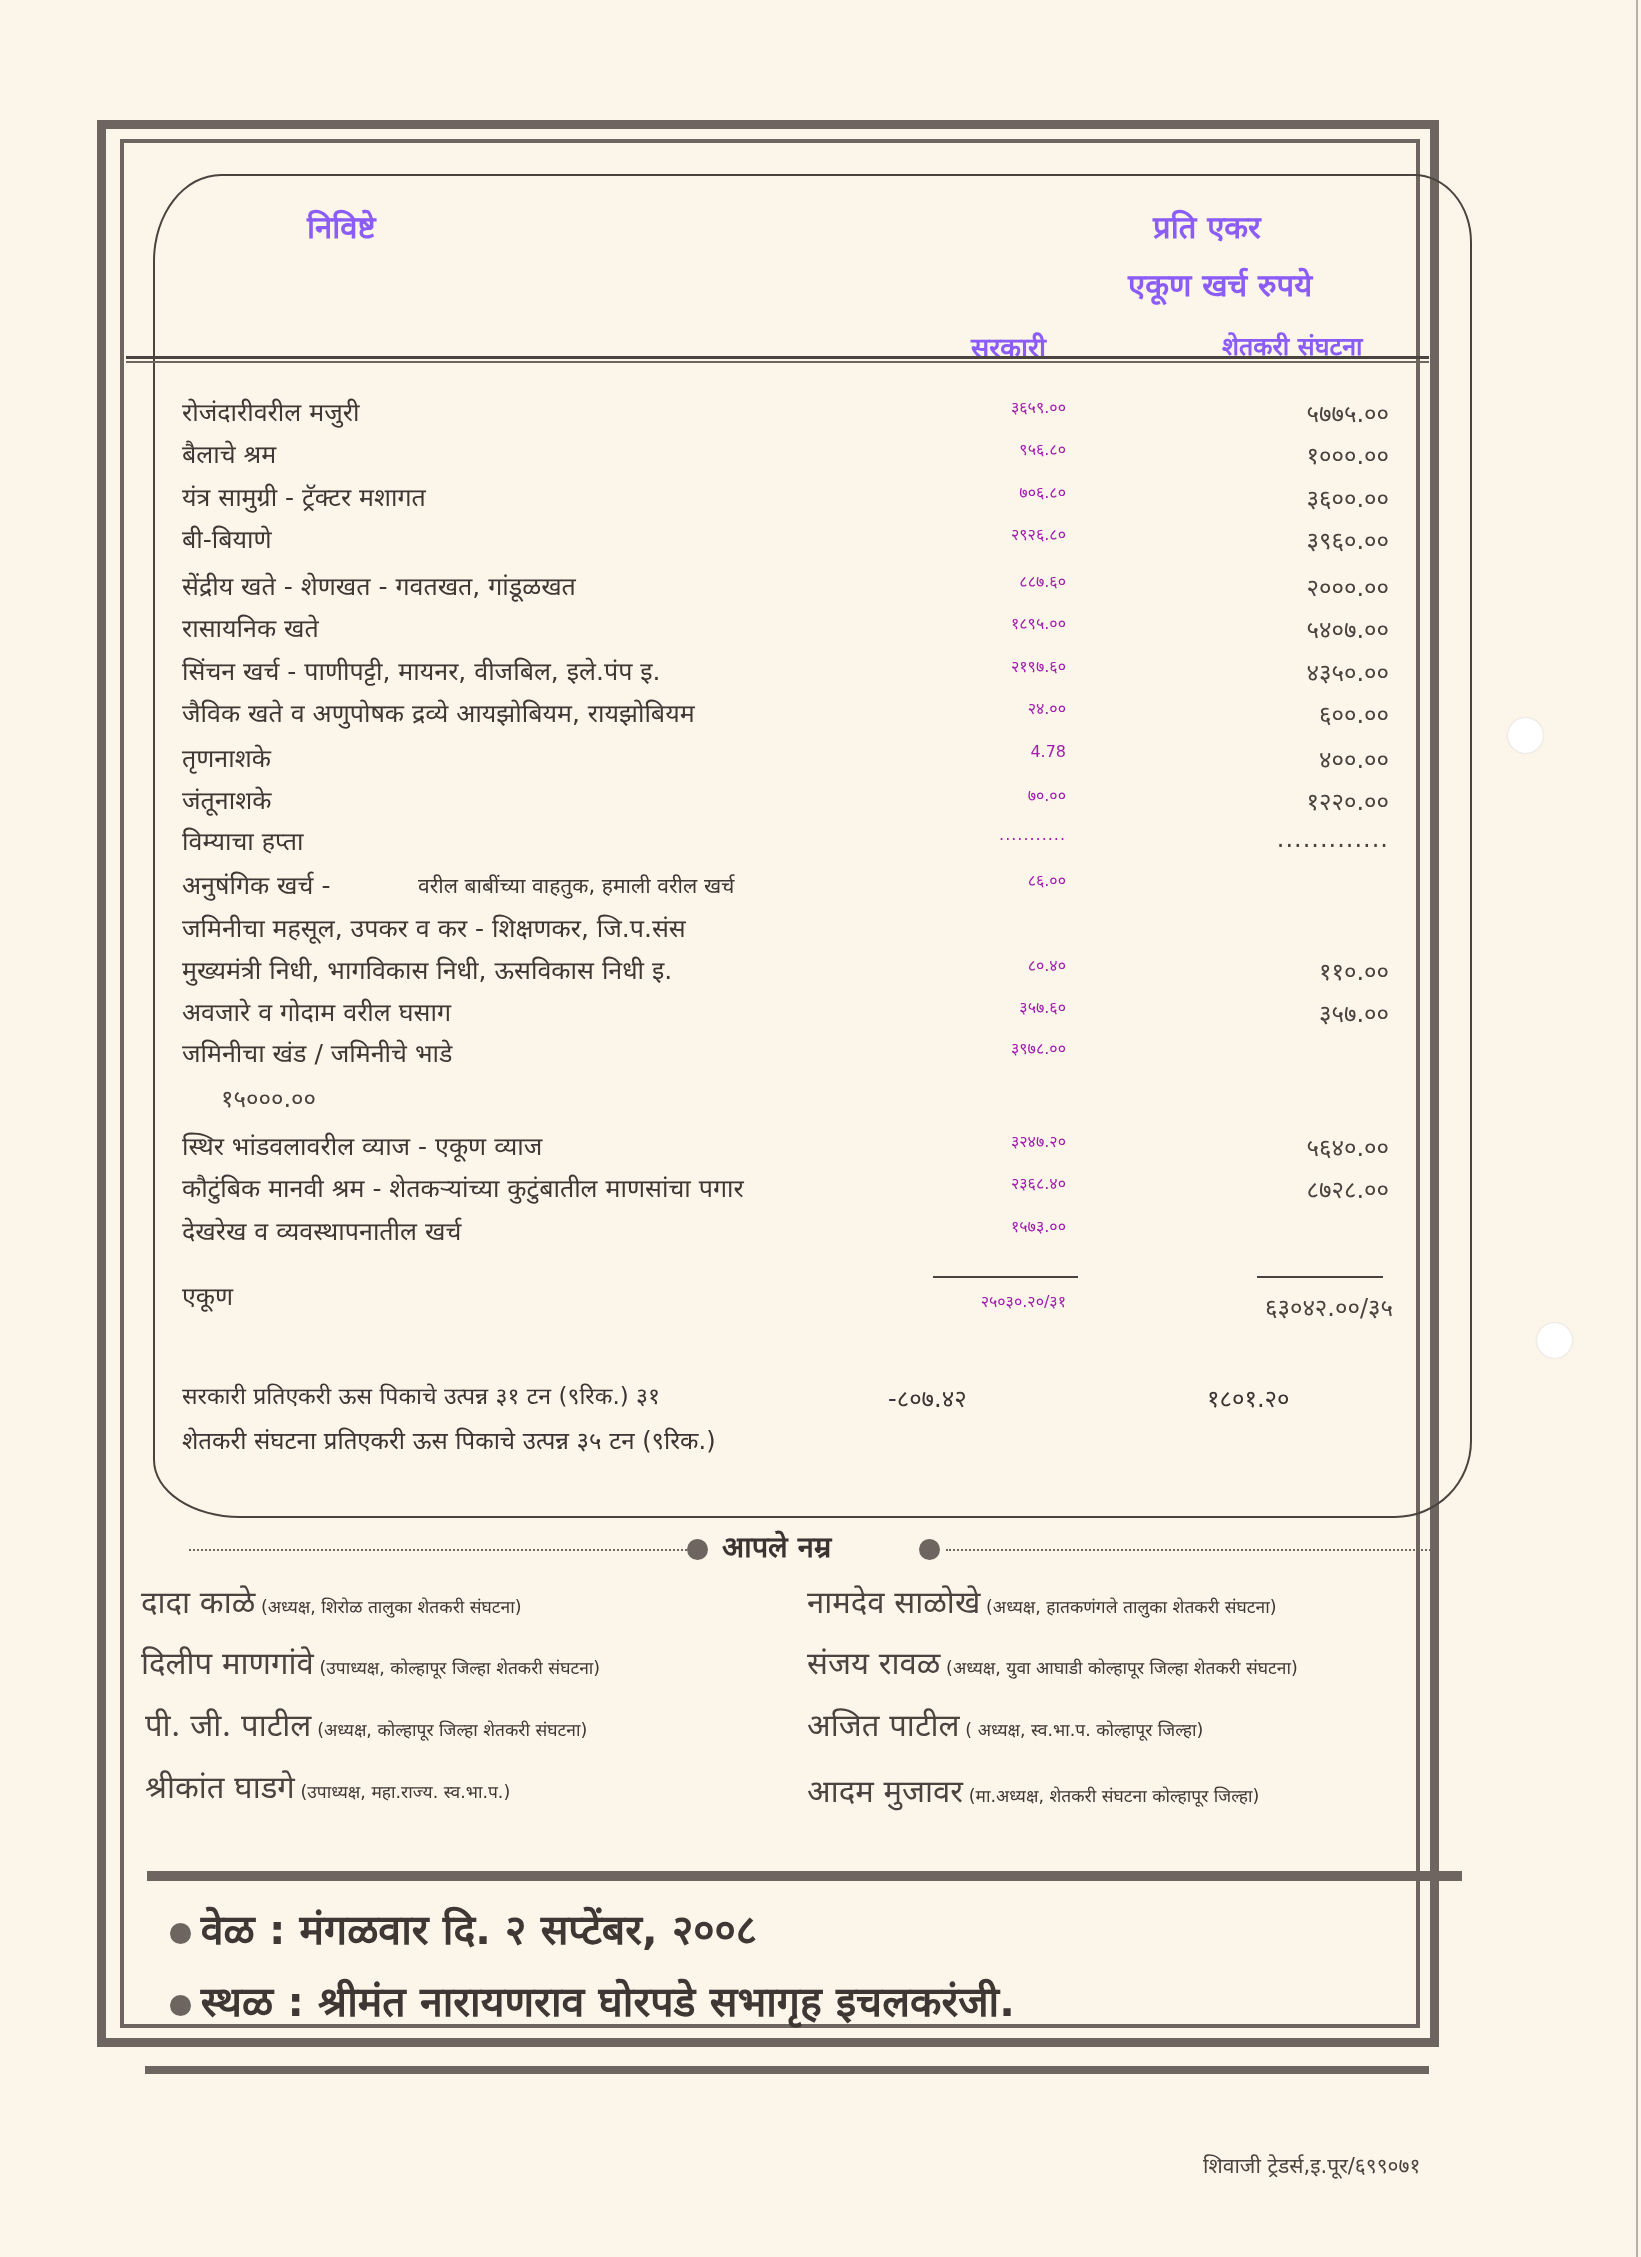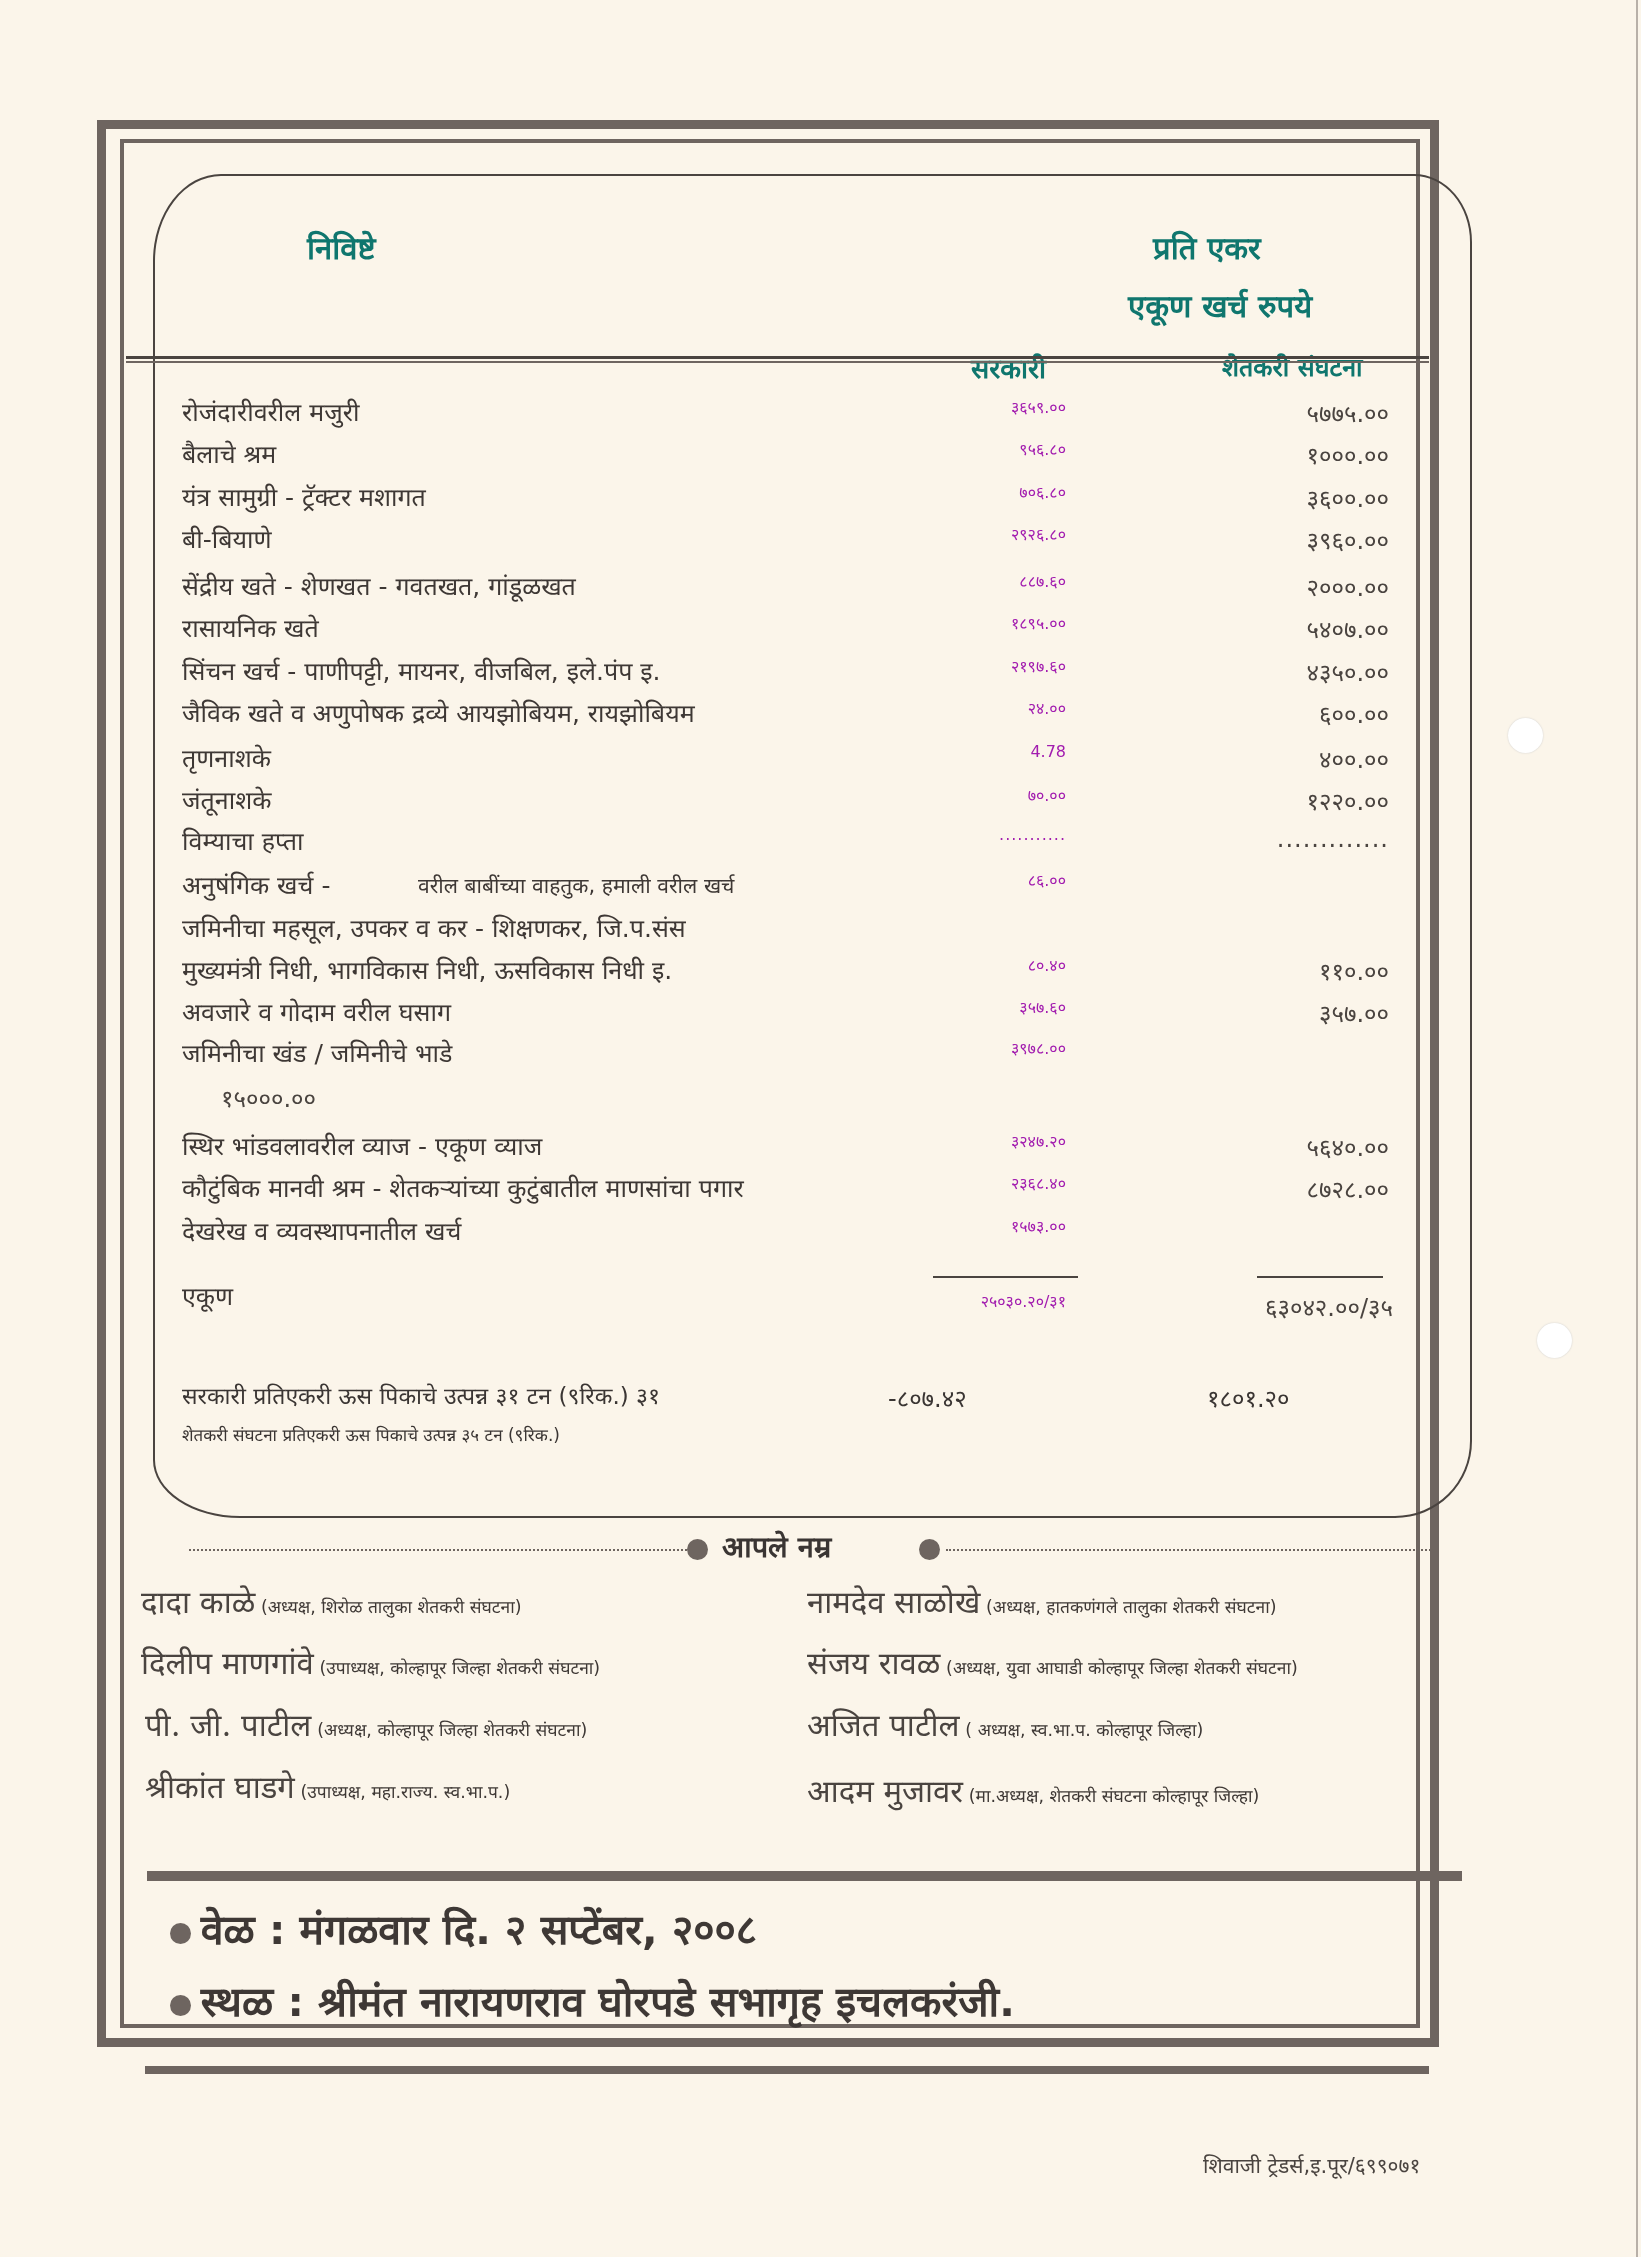--- a/index.html
+++ b/index.html
@@ -17,41 +17,41 @@
     position:absolute; left:120px; top:139px; width:1300px; height:1889px;
     border:4.8px solid #6e6560; box-sizing:border-box;
   }
   .table-box {
     position:absolute; left:153px; top:174px; width:1319px; height:1344px;
     border:2.9px solid #4a4440; border-radius:68px 58px 77px 87px / 87px 68px 77px 58px;
     box-sizing:border-box;
   }
   .head-rule1 { position:absolute; left:126px; top:356px; width:1303px; height:2.9px; background:#4a4440; }
   .head-rule2 { position:absolute; left:126px; top:361px; width:1303px; height:1.9px; background:#6e6560; }
-  .h { position:absolute; font-weight:bold; color:#0f766e;margin-top:21px; }
+  .h { position:absolute; font-weight:bold; color:#8b5cf6; }
   .h-items { left:307px; top:205px; font-size:31px; }
   .h-per-acre { left:1153px; top:205px; font-size:31px; }
   .h-total { left:1128px; top:263px; font-size:31px; }
   .h-govt { left:971px; top:328px; font-size:27px; }
   .h-farmers { left:1222px; top:328px; font-size:25px; }
 
   .row { position:absolute; left:182px; font-size:25px; white-space:nowrap; color:#3e3835; }
   .row .label { position:absolute; left:0; top:0; }
   .row .sub { position:absolute; left:236px; top:3.9px; font-size:21px; }
   .row .v1 { position:absolute; left:0; width:884px; text-align:right; top:1.9px; font-family:"DejaVu Sans", sans-serif; font-size:16px; color:#a21caf; }
   .row .v2 { position:absolute; left:0; width:1207px; text-align:right; top:1.9px; font-family:"DejaVu Sans", sans-serif; font-size:24px; color:#4a4440; }
   .dots { letter-spacing:1px; font-size:15.4px; }
   .indent-val { position:absolute; left:220px; font-size:24px; color:#4a4440; }
 
   .sum-rule { position:absolute; height:1.9px; background:#4a4440; }
 
   .yield1 { position:absolute; left:182px; top:1379px; font-size:23px; white-space:nowrap; }
   .yield1-v1 { position:absolute; left:888px; top:1381px; font-size:24px; }
   .yield1-v2 { position:absolute; left:1207px; width:174px; top:1381px; font-size:24px; }
-  .yield2 { position:absolute; left:182px; top:1423px; font-size:17px; white-space:nowrap; }
+  .yield2 { position:absolute; left:182px; top:1423px; font-size:24px; white-space:nowrap; }
 
   .dotline { position:absolute; top:1549px; height:0; border-top:2.9px dotted #6e6560; }
   .bullet { position:absolute; width:21px; height:21px; border-radius:50%; background:#6e6560; top:1539px; }
   .yours { position:absolute; left:722px; top:1526px; font-size:29px; font-weight:bold; }
 
   .sig { position:absolute; white-space:nowrap; }
   .sig .nm { font-size:31px; color:#4a4440; font-family:"DejaVu Serif", serif; }
   .sig .role { font-size:17.4px; color:#3e3835; }
 
   .thick-bar { position:absolute; left:147px; width:1315px; height:9.7px; background:#6e6560; }

